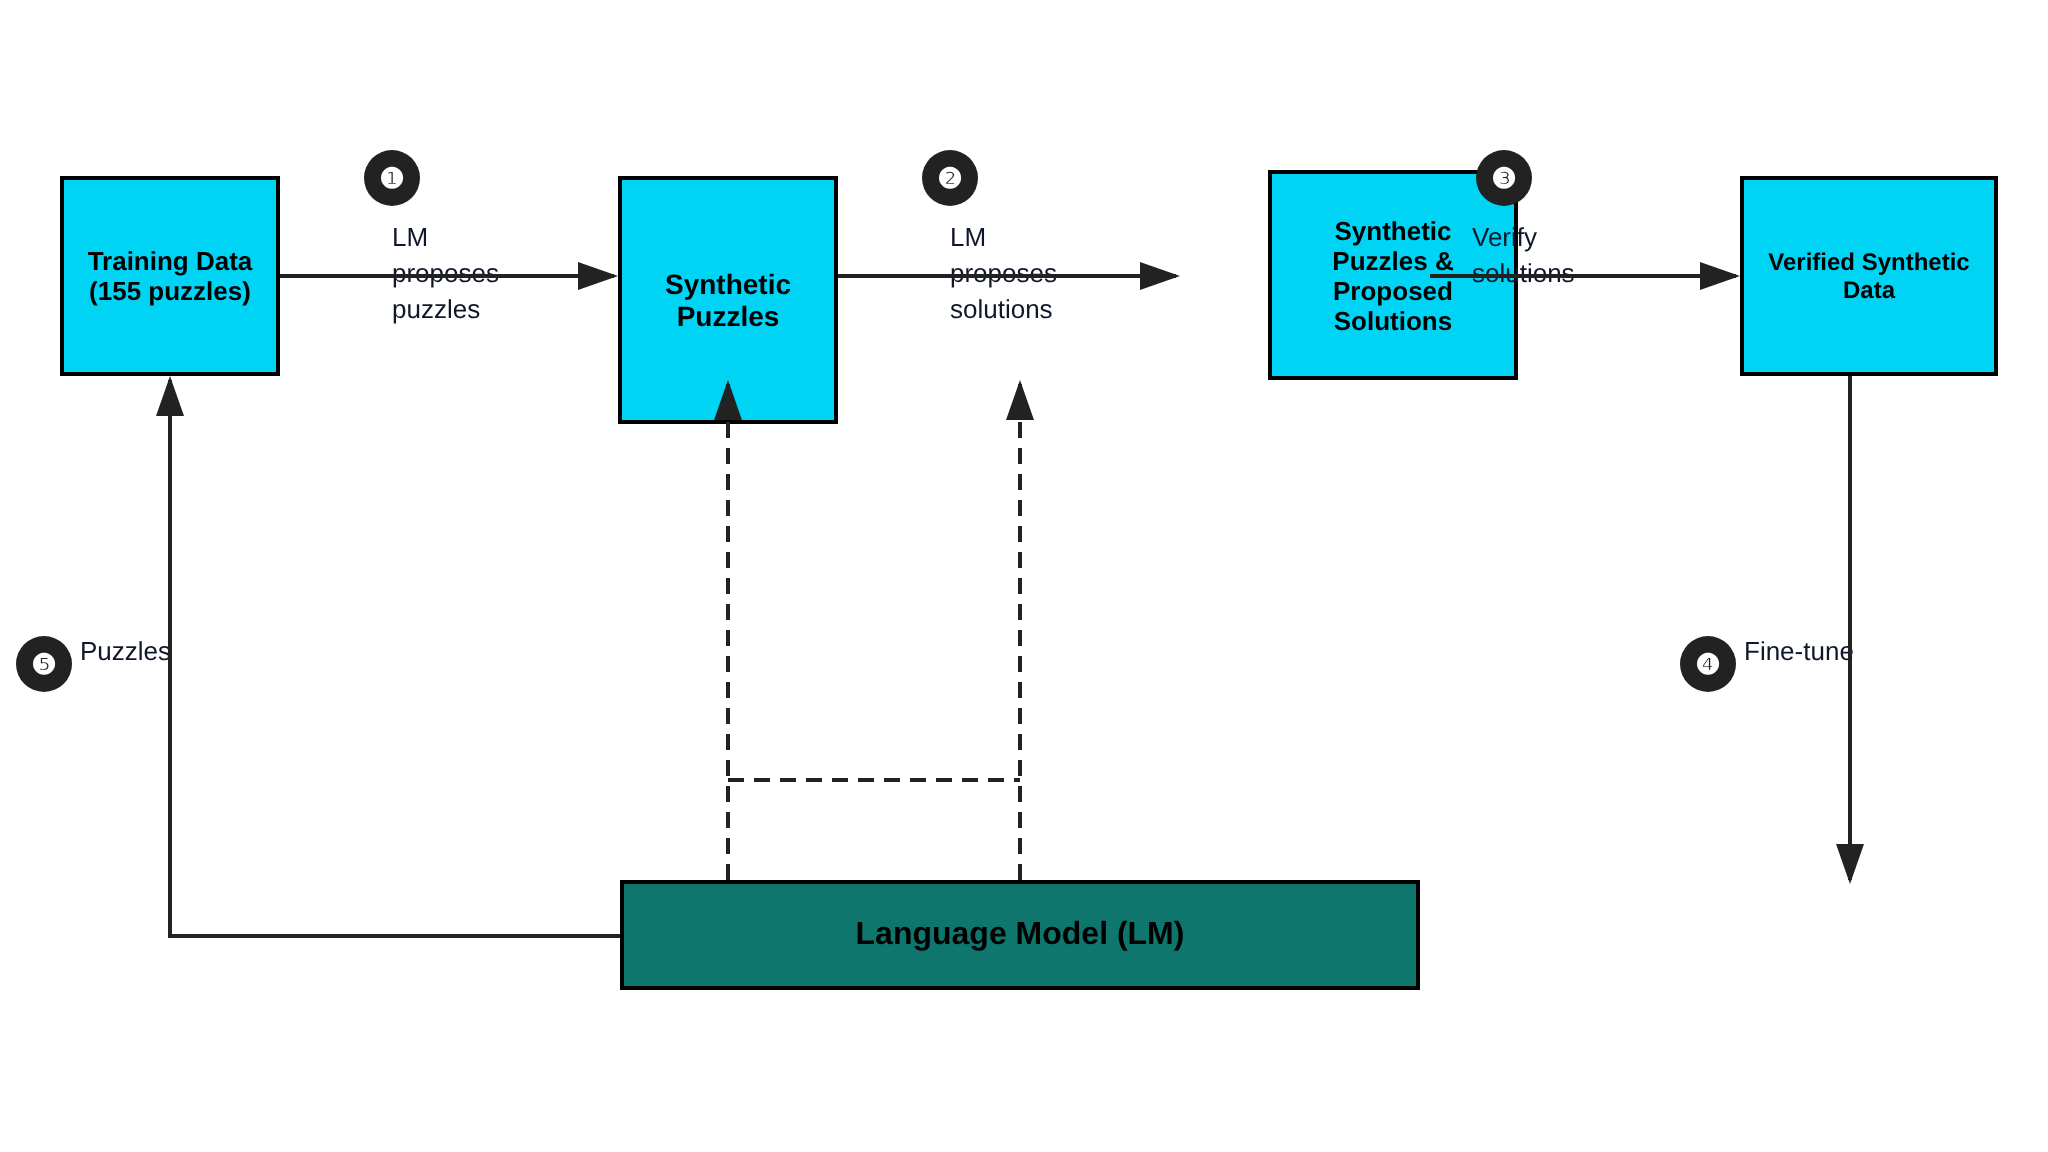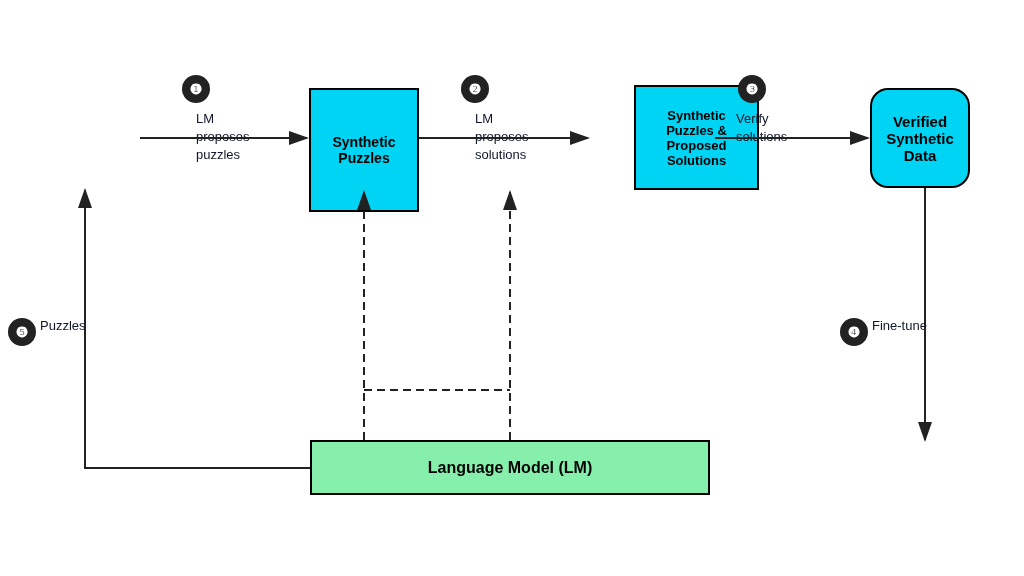--- a/index.html
+++ b/index.html
@@ -36,21 +36,21 @@
       font-size: 14px;
       border: 2px solid #000;
       padding: 8px;
     }
 
     .box-cyan {
       background: #00d4f5;
     }
 
     .box-yellow {
-      background: #86efac;
+      background: #0f766e;
     }
 
     .step-circle {
       position: absolute;
       width: 28px;
       height: 28px;
       border-radius: 50%;
       background: #222;
       color: #fff;
       font-size: 14px;
@@ -66,30 +66,33 @@
       font-weight: normal;
       color: #0f172a;
       text-align: left;
     }
   </style>
 </head>
 <body>
 
 <div id="diagram">
 
+  <div class="box box-cyan" style="left:30px; top:88px; width:110px; height:100px; font-size:13px;">
+    <span>Training Data (155 puzzles)</span>
+  </div>
 
   <div class="box box-cyan" style="left:309px; top:88px; width:110px; height:124px;">
     <span>Synthetic Puzzles</span>
   </div>
 
   <div class="box box-cyan" style="left:590px; top:85px; width:125px; height:105px; font-size:13px;margin-left:44px;">
     <span>Synthetic Puzzles &amp; Proposed Solutions</span>
   </div>
 
-  <div class="box box-cyan" style="left:870px; top:88px; width:100px; height:100px; font-size:15px;border-radius:18px;">
+  <div class="box box-cyan" style="left:870px; top:88px; width:129px; height:100px; font-size:12px;">
     <span>Verified Synthetic Data</span>
   </div>
 
   <div class="box box-yellow" style="left:310px; top:440px; width:400px; height:55px; font-size:16px;">
     <span>Language Model (LM)</span>
   </div>
 
   <div class="step-circle" style="left:182px; top:75px;">
     <span>❶</span>
   </div>

